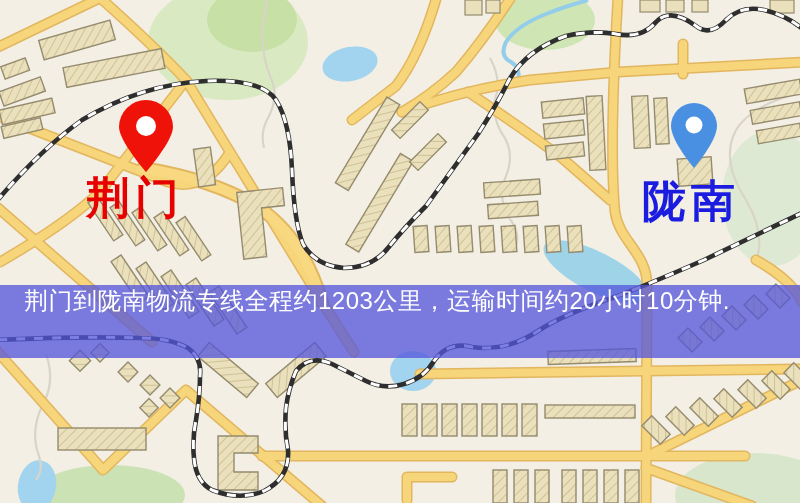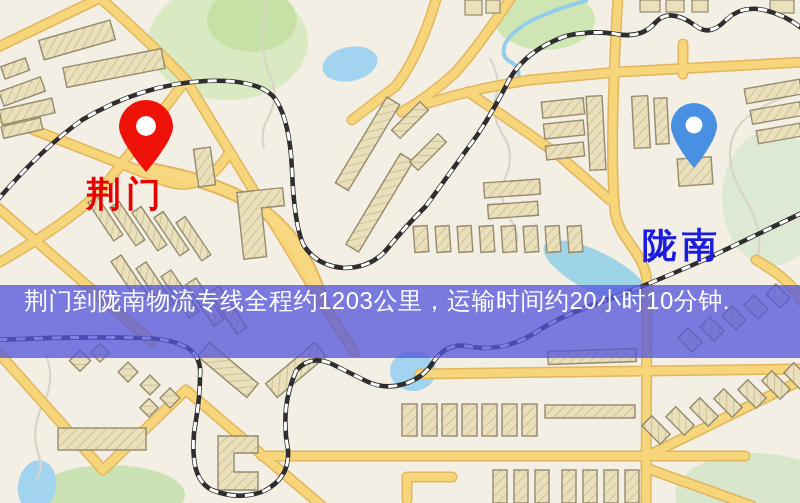--- a/index.html
+++ b/index.html
@@ -9,24 +9,24 @@
   .road-casing{fill:none;stroke:#e2b65f;stroke-width:11;stroke-linecap:round;stroke-linejoin:round;}
   .road-fill{fill:none;stroke:#f7d57a;stroke-width:8;stroke-linecap:round;stroke-linejoin:round;}
   .road-casing-w{fill:none;stroke:#e2b65f;stroke-width:14;stroke-linecap:round;stroke-linejoin:round;}
   .road-fill-w{fill:none;stroke:#f8d880;stroke-width:10;stroke-linecap:round;stroke-linejoin:round;}
   .rail-base{fill:none;stroke:#2e2e2e;stroke-width:4.6;stroke-linecap:butt;}
   .rail-dash{fill:none;stroke:#ffffff;stroke-width:3;stroke-dasharray:9 9;}
   .thin-path{fill:none;stroke:#d9d4c8;stroke-width:2.2;}
   .river{fill:none;stroke:#93cde9;stroke-width:4;}
   .bldg{fill:url(#hatch);stroke:#958b6e;stroke-width:1.4;}
   .bldg-plain{fill:#eae0bc;stroke:#958b6e;stroke-width:1.2;}
-  .pin-label{position:absolute;font-weight:bold;font-size:35px;letter-spacing:5px;
+  .pin-label{position:absolute;font-weight:bold;font-size:44px;letter-spacing:5px;
              line-height:1;white-space:nowrap;}
   #origin-label{left:86px;top:176px;color:#e60000;}
-  #dest-label{left:642px;top:179px;color:#1c1ce0;margin-top:48px;}
+  #dest-label{left:642px;top:179px;color:#1c1ce0;}
   #banner{position:absolute;left:0;top:285px;width:800px;height:73px;
           background:rgba(84,86,219,0.76);display:flex;}
   #banner-text{color:#ffffff;font-size:24px;letter-spacing:0.5px;padding-left:24px;
                white-space:nowrap;}
 </style>
 </head>
 <body>
 
 <div id="stage">
   <svg id="mapsvg" width="800" height="503" viewBox="0 0 800 503">

